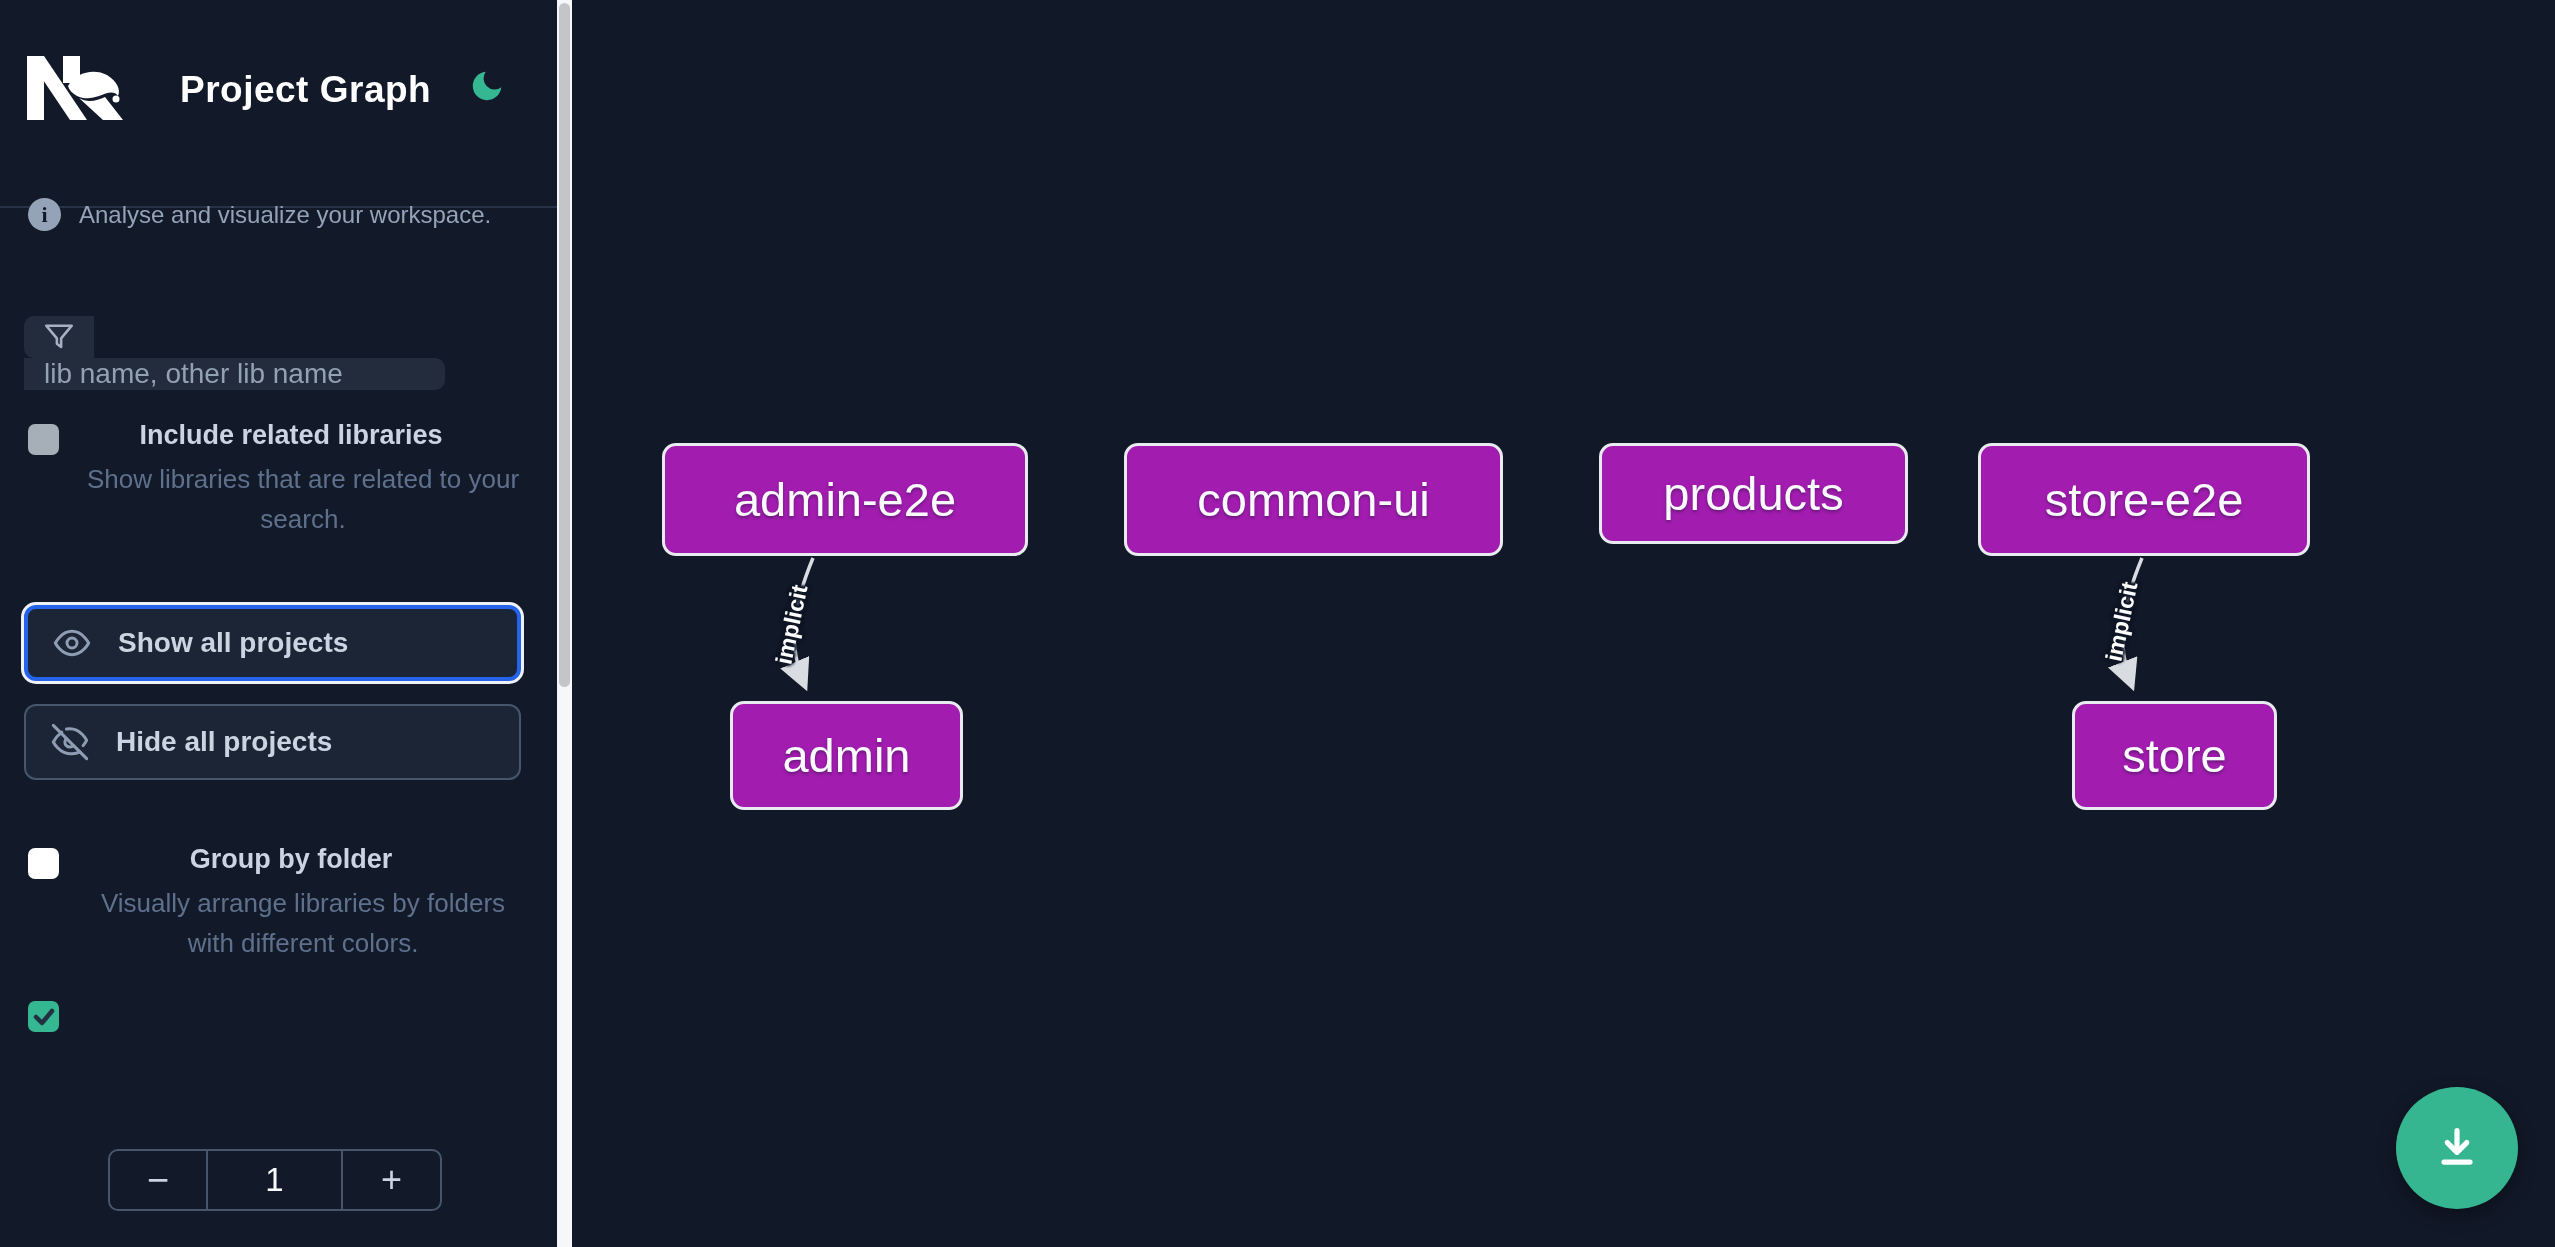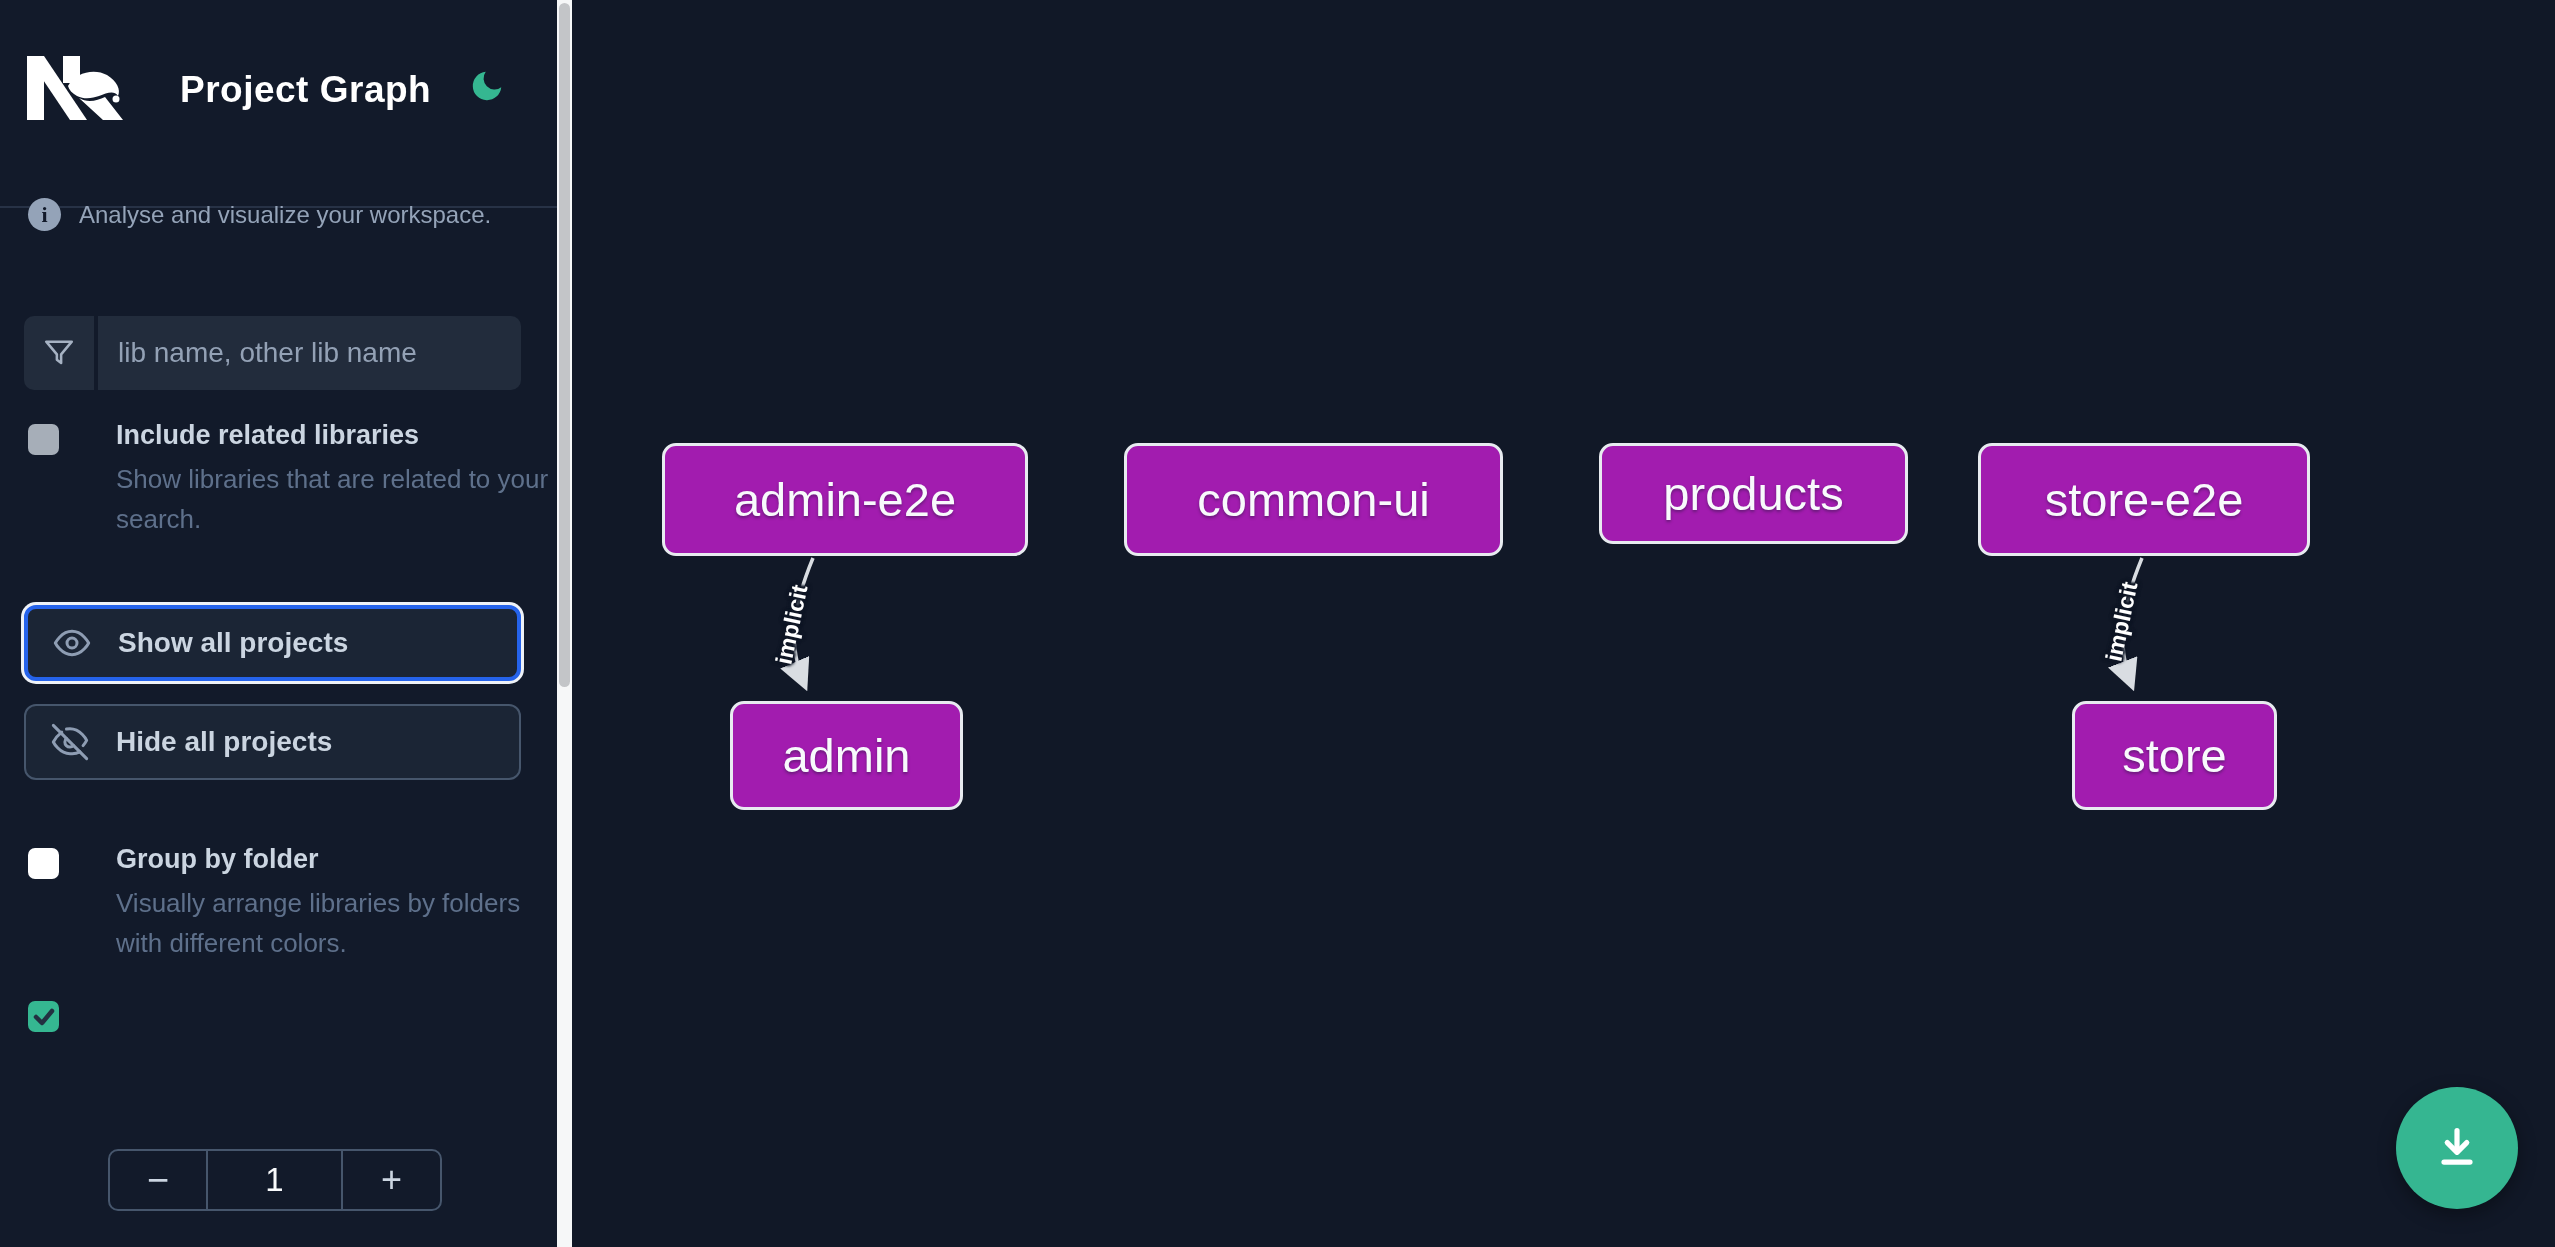--- a/index.html
+++ b/index.html
@@ -10,33 +10,33 @@
   .sidebar { position:absolute; left:0; top:0; width:557px; height:1247px; background:#121a2a; }
   .sb-header { position:absolute; left:0; top:0; width:557px; height:208px; border-bottom:2px solid #273246; display:flex; align-items:center; }
   .nx-logo { position:absolute; left:27px; top:56px; width:96px; height:64px; }
   .app-title { position:absolute; left:180px; top:69px; font-size:37px; font-weight:700; color:#ffffff; letter-spacing:.5px; }
   .theme-toggle { position:absolute; left:466px; top:66px; width:42px; height:42px; background:none; border:none; cursor:pointer; }
 
   .info-row { position:absolute; left:28px; top:198px; display:flex; align-items:center; }
   .info-badge { width:33px; height:33px; border-radius:50%; background:#94a3b8; color:#121a2a; font-size:22px; font-weight:800; display:flex; align-items:center; justify-content:center; font-family:"Liberation Serif", serif; }
   .info-text { margin-left:18px; font-size:24px; color:#94a3b8; }
 
-  .search-box { position:absolute; left:24px; top:316px; width:497px; height:74px; display:flex; }
+  .search-box { position:absolute; left:24px; top:316px; width:421px; height:74px; display:flex;flex-direction:column; }
   .search-icon-cell { width:70px; height:74px; background:#222c3c; border-radius:10px 0 0 10px; display:flex; align-items:center; justify-content:center; }
   .search-gap { width:4px; background:#121a2a; }
   .search-field-cell { flex:1; background:#222c3c; border-radius:0 10px 10px 0; display:flex; align-items:center; }
   .search-input { width:100%; background:transparent; border:none; outline:none; font-size:28px; color:#cbd5e1; padding:0 20px; font-family:"Liberation Sans", sans-serif; }
   .search-input::placeholder { color:#93a1b5; }
 
   .toggle-row { position:absolute; left:28px; width:470px; }
   .cbx { position:absolute; left:0; top:4px; width:31px; height:31px; border-radius:7px; }
   .cbx-gray  { background:#a6aeb8; }
   .cbx-white { background:#ffffff; }
   .cbx-green { background:#35b791; display:flex; align-items:center; justify-content:center; }
-  .toggle-body { margin-left:88px; }
+  .toggle-body { margin-left:56px;text-align:center; }
   .toggle-title { font-size:27px; font-weight:700; color:#cbd5e1; }
   .toggle-desc { margin-top:8px; width:438px; font-size:26px; line-height:40px; color:#5e708b; }
 
   .sb-btn { position:absolute; left:24px; width:497px; height:76px; border-radius:12px; background:#1b2535; display:flex; align-items:center; padding-left:24px; gap:26px; cursor:pointer; }
   .sb-btn-label { font-size:28px; font-weight:600; color:#cbd5e1; }
   .btn-focused { border:4px solid #2563eb; box-shadow:0 0 0 3px #eef2f7; }
   .btn-plain   { border:2px solid #46566c; }
 
   .stepper { position:absolute; left:108px; top:1149px; width:334px; height:62px; border:2px solid #46566c; border-radius:10px; display:flex; overflow:hidden; }
   .step-cell { display:flex; align-items:center; justify-content:center; }

